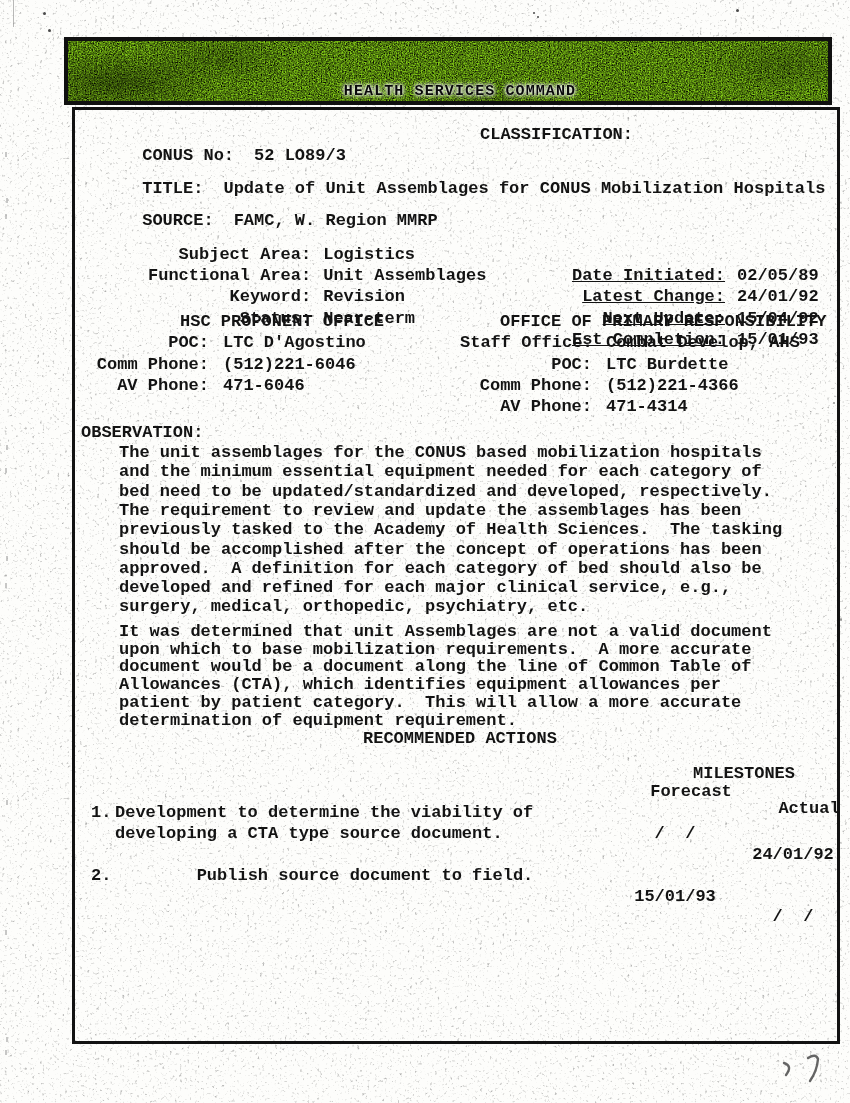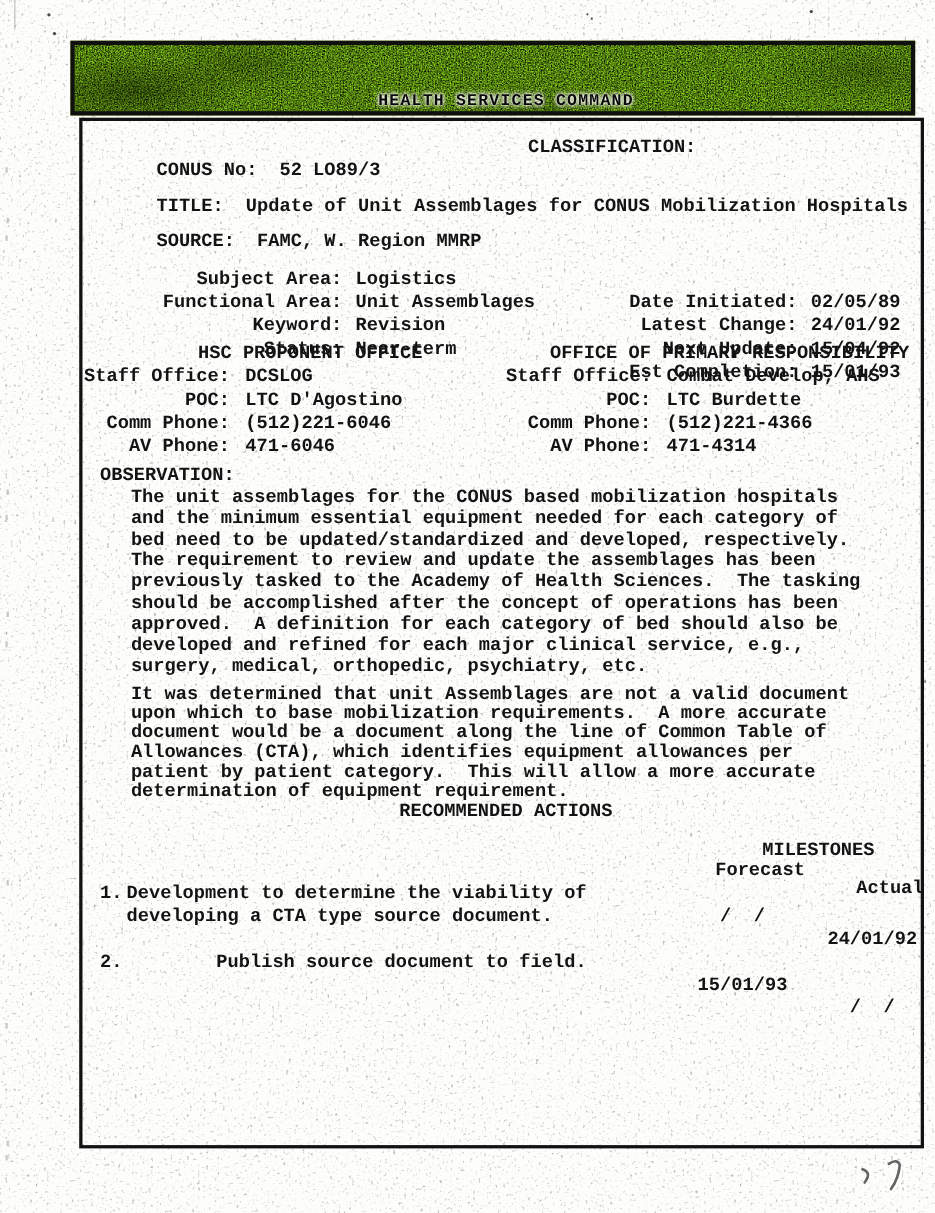--- a/index.html
+++ b/index.html
@@ -22,28 +22,28 @@
   .banner-text{position:relative;text-align:center;padding-top:3px;
       font-size:15px;line-height:19px;letter-spacing:1.1px;color:#0a0a0a;
       text-shadow:0 0 2px #fff,0 0 4px #fff,0 0 6px rgba(255,255,255,.85);white-space:pre;}
 
   
   .form-box{position:absolute;left:72px;top:107px;width:768px;height:937px;
             border:3px solid #121212;box-sizing:border-box;font-size:17px;padding-top:14px;}
   .line{position:relative;height:21.4px;line-height:21.4px;white-space:pre;}
   .sp{width:100%;}
   .pad{margin-left:6px;}
-  .padded{padding-left:16px;}
+  .padded{padding-left:6px;}
   .issue-val{margin-left:20px;}
   .val20{margin-left:20px;}
   .classification{position:absolute;left:405px;top:0;}
 
   .ml-label{display:inline-block;width:175px;text-align:right;}
   .ml-value{margin-left:12px;}
-  .mr-label{position:absolute;left:410px;width:240px;text-align:right;}
+  .mr-label{position:absolute;left:410px;width:240px;text-align:right;text-decoration:underline;}
   .mr-value{position:absolute;left:662px;}
 
   .offices{display:flex;}
   .office-left{width:385px;}
   .office-right{flex:1;}
   .office-title-l{padding-left:105px;}
   .office-title-r{padding-left:40px;}
   .ol-label{display:inline-block;width:134px;text-align:right;}
   .or-label{display:inline-block;width:132px;text-align:right;}
   .o-val{margin-left:14px;}
@@ -145,21 +145,20 @@
     </div>
     <div class="line">
       <span class="ml-label">Status:</span><span class="ml-value">Near-term</span>
       <span class="mr-label">Est Completion:</span><span class="mr-value">15/01/93</span>
     </div>
     <div class="sp" style="height:3px"></div>
 
     <div class="offices">
       <div class="office-left">
         <div class="line office-title-l">HSC PROPONENT OFFICE</div>
-        <div class="line"><span class="ol-label">Staff Office:</span><span class="o-val">DCSLOG</span></div>
         <div class="line"><span class="ol-label">POC:</span><span class="o-val">LTC D'Agostino</span></div>
         <div class="line"><span class="ol-label">Comm Phone:</span><span class="o-val">(512)221-6046</span></div>
         <div class="line"><span class="ol-label">AV Phone:</span><span class="o-val">471-6046</span></div>
       </div>
       <div class="office-right">
         <div class="line office-title-r">OFFICE OF PRIMARY RESPONSIBILITY</div>
         <div class="line"><span class="or-label">Staff Office:</span><span class="o-val">Combat Develop, AHS</span></div>
         <div class="line"><span class="or-label">POC:</span><span class="o-val">LTC Burdette</span></div>
         <div class="line"><span class="or-label">Comm Phone:</span><span class="o-val">(512)221-4366</span></div>
         <div class="line"><span class="or-label">AV Phone:</span><span class="o-val">471-4314</span></div>

